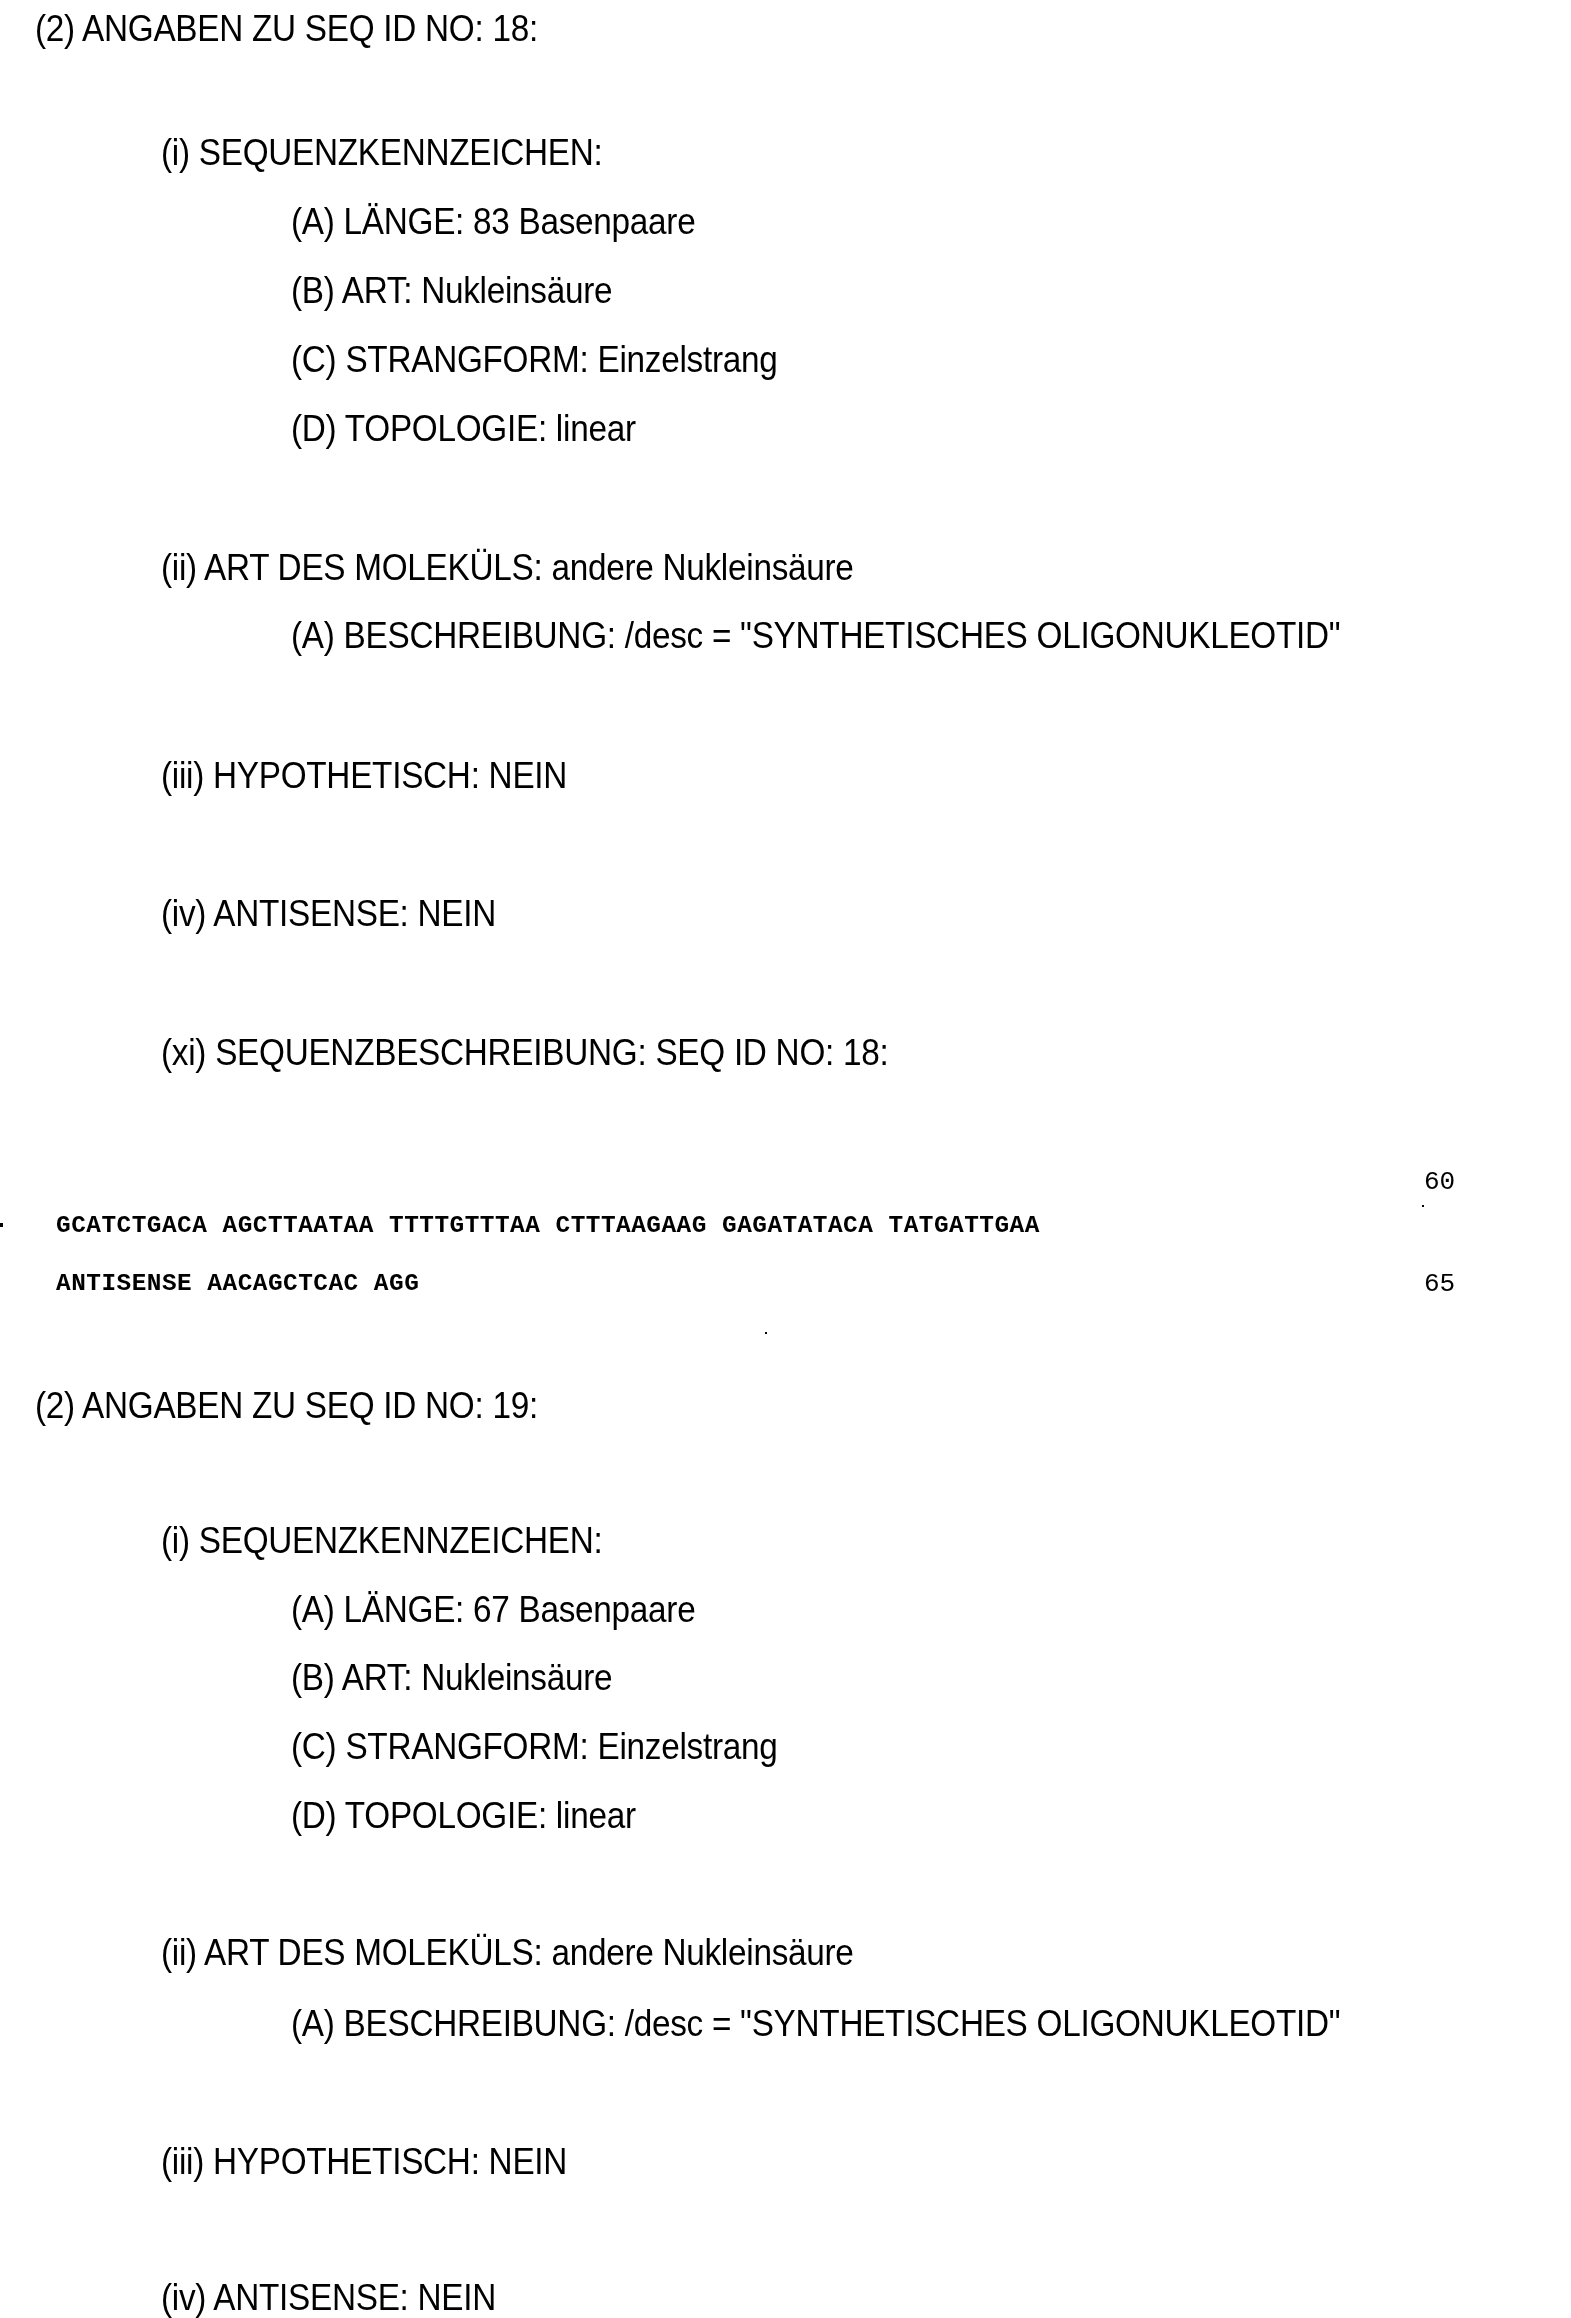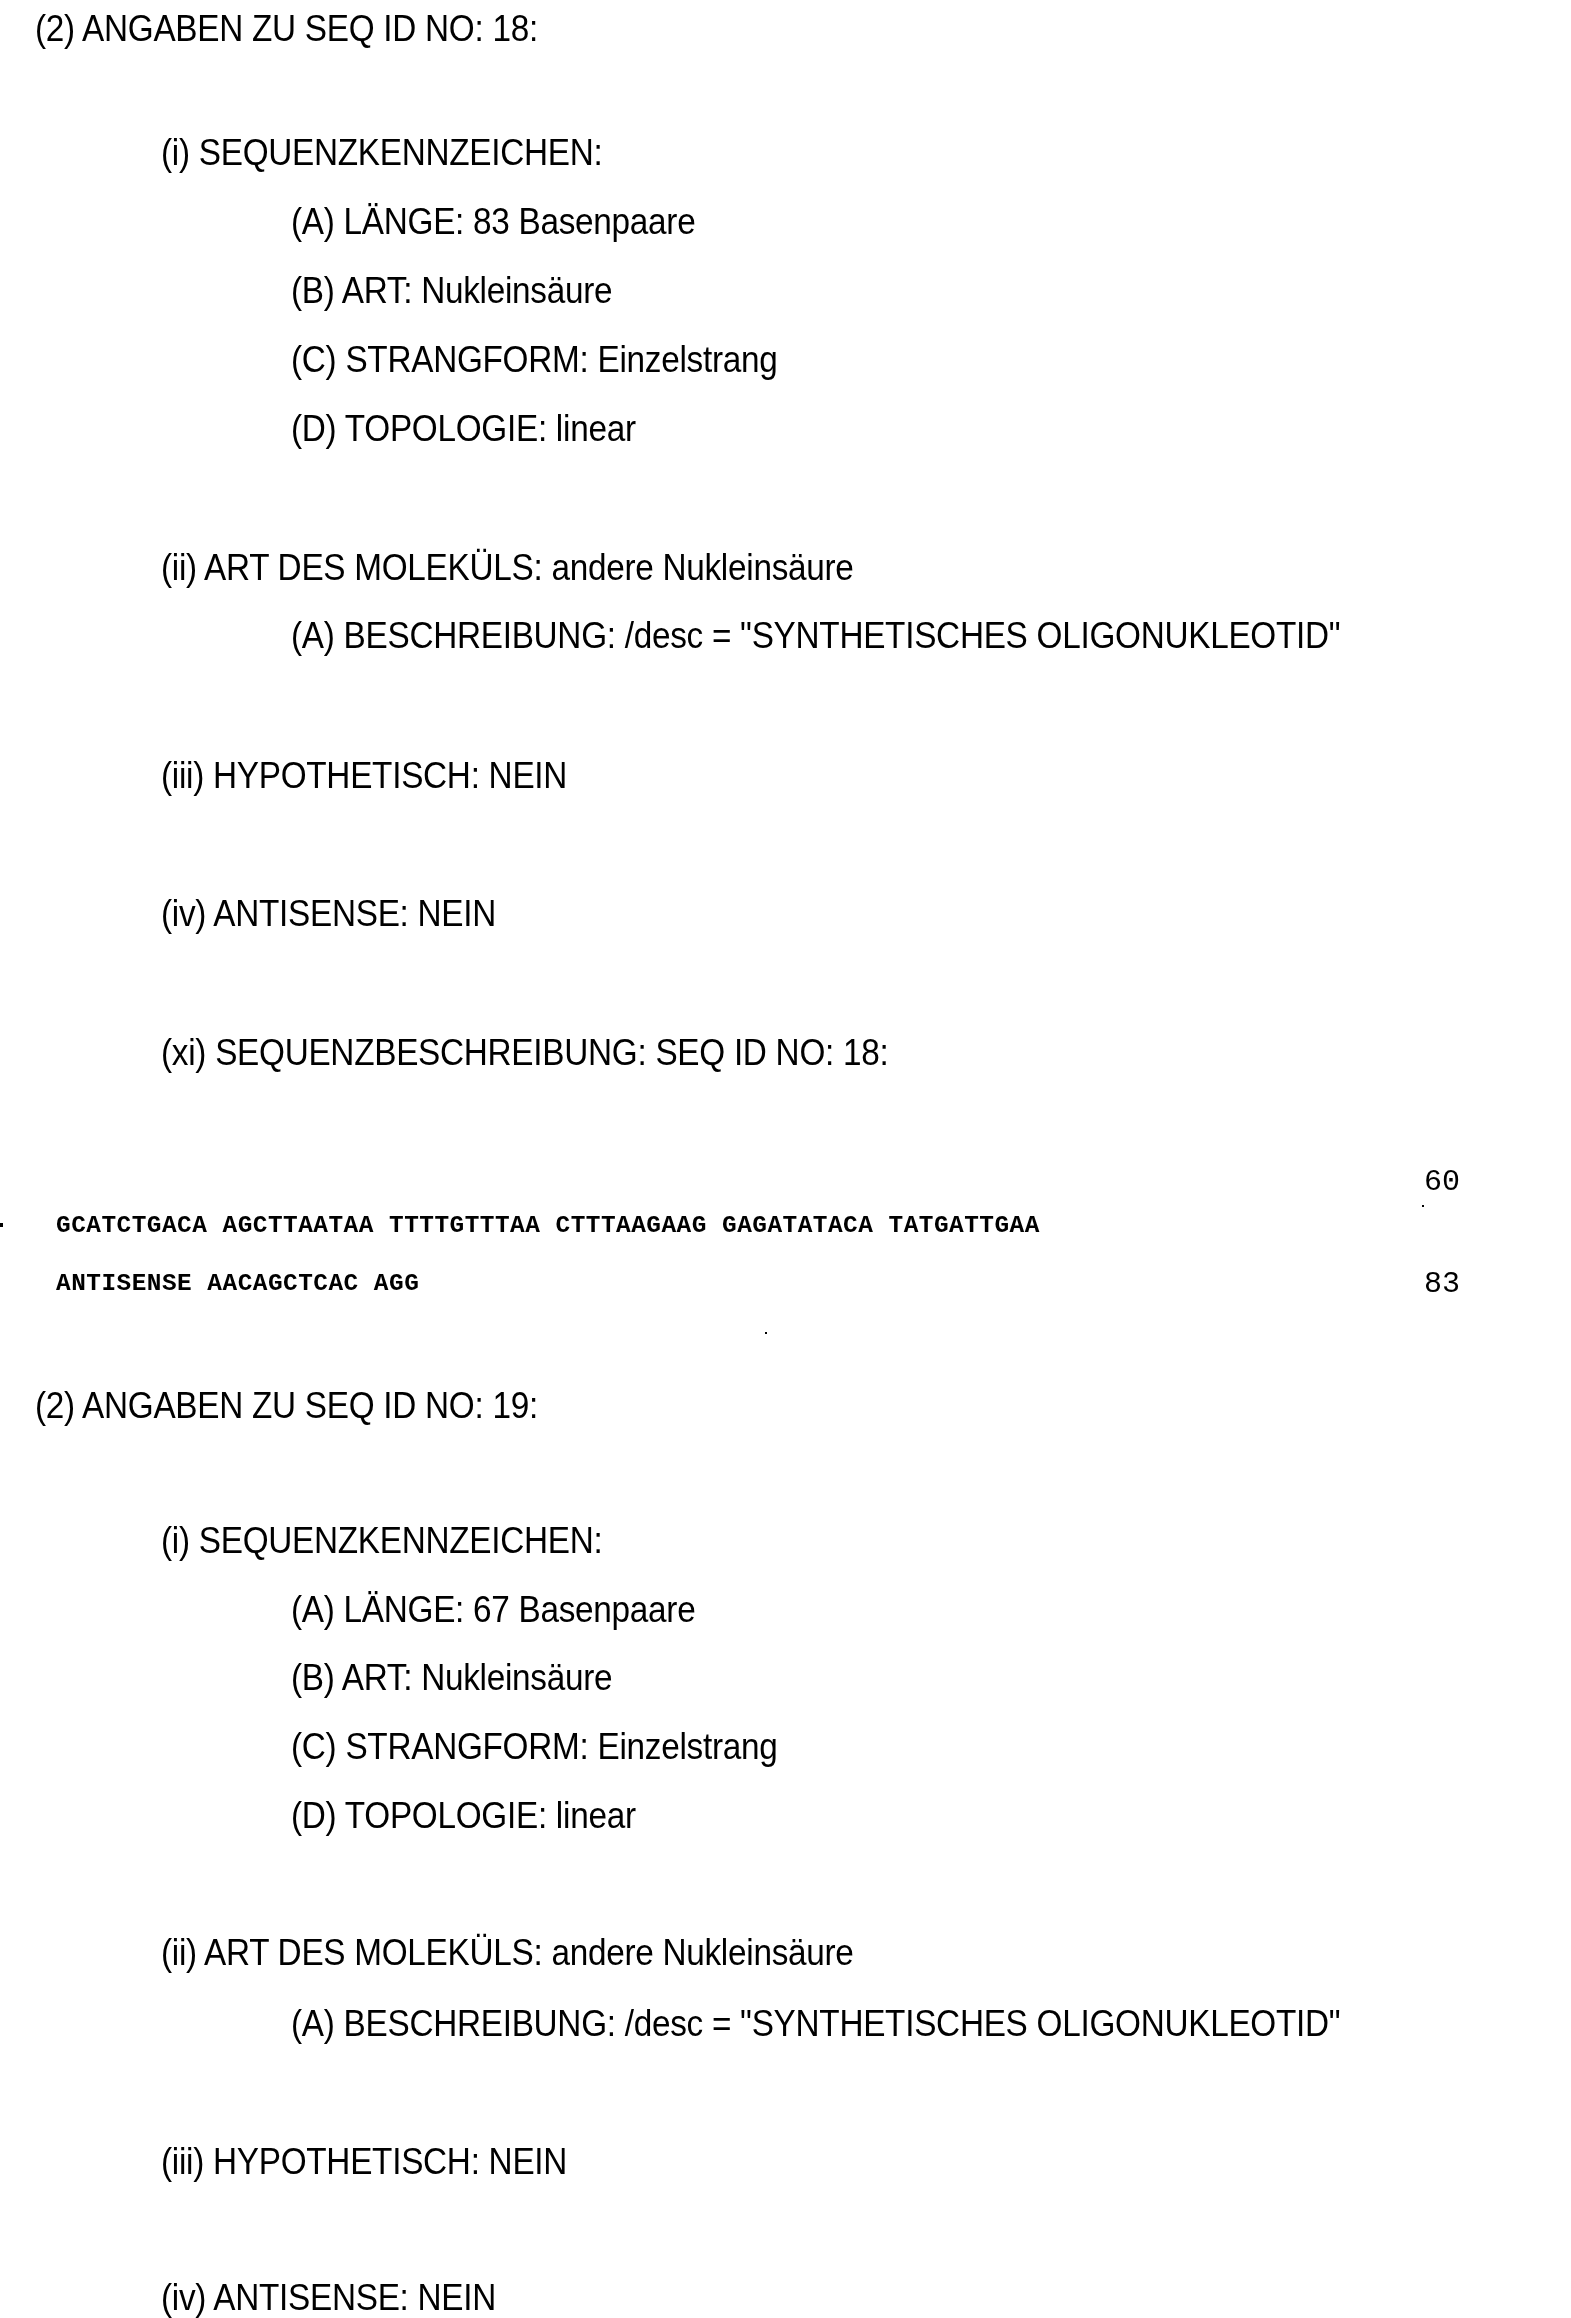--- a/index.html
+++ b/index.html
@@ -20,21 +20,21 @@
     font-family: "Liberation Mono", monospace;
     font-size: 24.4px;
     line-height: 30px;
     font-weight: bold;
     letter-spacing: 0.5px;
   }
   .seqnum {
     position: absolute;
     white-space: nowrap;
     font-family: "Liberation Mono", monospace;
-    font-size: 30px;
+    font-size: 26px;
     line-height: 30px;
   }
   .speck { position: absolute; background: #000; }
 </style>
 </head>
 <body>
 
 <div>
   <div class="line" style="left:35px; top:7px;">(2) ANGABEN ZU SEQ ID NO: 18:</div>
 
@@ -48,21 +48,21 @@
   <div class="line" style="left:291px; top:614px;">(A) BESCHREIBUNG: /desc = "SYNTHETISCHES OLIGONUKLEOTID"</div>
 
   <div class="line" style="left:161px; top:754px;">(iii) HYPOTHETISCH: NEIN</div>
   <div class="line" style="left:161px; top:892px;">(iv) ANTISENSE: NEIN</div>
   <div class="line" style="left:161px; top:1031px;">(xi) SEQUENZBESCHREIBUNG: SEQ ID NO: 18:</div>
 
   <div class="seq" style="left:56px; top:1167px;margin-top:44px;">GCATCTGACA AGCTTAATAA TTTTGTTTAA CTTTAAGAAG GAGATATACA TATGATTGAA</div>
   <div class="seqnum" style="left:1424px; top:1167px;">60</div>
 
   <div class="seq" style="left:56px; top:1269px;">ANTISENSE AACAGCTCAC AGG</div>
-  <div class="seqnum" style="left:1424px; top:1269px;">83</div>
+  <div class="seqnum" style="left:1424px; top:1269px;">65</div>
 </div>
 
 <div class="speck" style="left:0px; top:1223px; width:2.6px; height:4.4px;"></div>
 <div class="speck" style="left:765px; top:1332px; width:1.7px; height:1.7px;"></div>
 <div class="speck" style="left:1422px; top:1205px; width:1.7px; height:1.7px;"></div>
 
 <div>
   <div class="line" style="left:35px; top:1384px;">(2) ANGABEN ZU SEQ ID NO: 19:</div>
 
   <div class="line" style="left:161px; top:1519px;">(i) SEQUENZKENNZEICHEN:</div>

